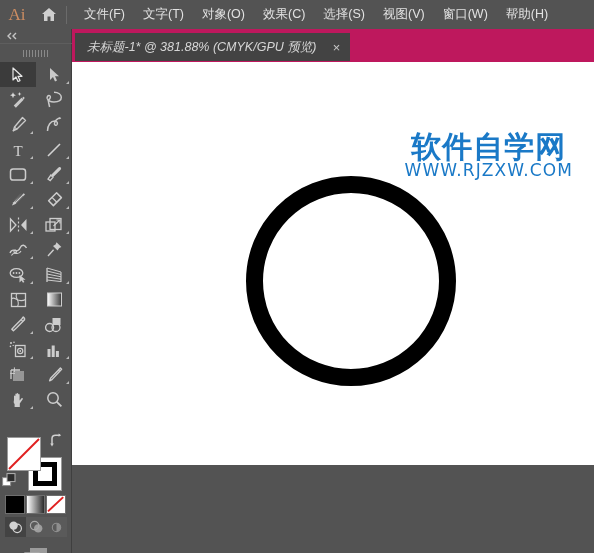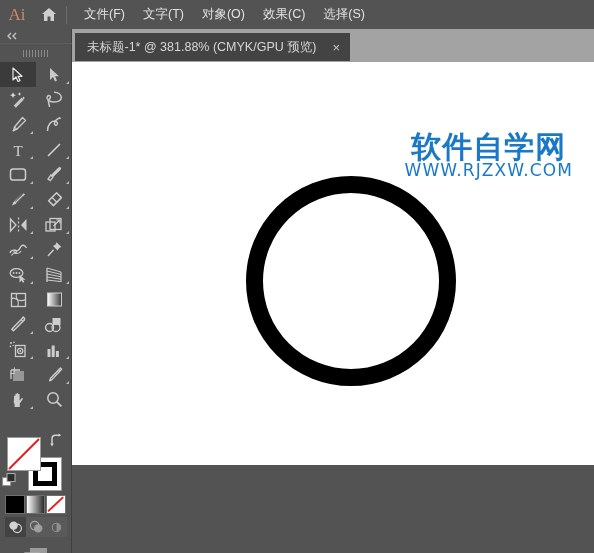--- a/index.html
+++ b/index.html
@@ -27,21 +27,22 @@
   .menu-sep{width:1px;height:18px;background:#6b6b6b;margin:0 8px 0 2px;}
   .menu-items{display:flex;}
   .menu-item{
     color:#e2e2e2;font-size:12.5px;padding:4px 9px 5px 9px;white-space:nowrap;
     line-height:14px;
   }
 
   
   .tabbar{
     position:absolute;left:72px;top:29px;width:522px;height:33px;
-    background:#a3a3a3;
+    background:#be185d;
+    font-style:italic;
   }
   .tab{
     position:absolute;left:3px;top:4px;height:28px;
     background:#434343;
     display:flex;align-items:center;
     padding:0 6px 0 12px;
     box-sizing:border-box;
   }
   .tab-title{color:#d6d6d6;font-size:12.5px;white-space:nowrap;line-height:13px;}
   .tab-close{
@@ -182,20 +183,23 @@
         <path d="M8 1 L15 7 L13 7 L13 14 L9.5 14 L9.5 9.5 L6.5 9.5 L6.5 14 L3 14 L3 7 L1 7 Z" fill="#cfcfcf"></path>
       </svg>
     </div>
     <div class="menu-sep"></div>
     <div class="menu-items">
       <div class="menu-item">文件(F)</div>
       <div class="menu-item">文字(T)</div>
       <div class="menu-item">对象(O)</div>
       <div class="menu-item">效果(C)</div>
       <div class="menu-item">选择(S)</div>
+      <div class="menu-item">视图(V)</div>
+      <div class="menu-item">窗口(W)</div>
+      <div class="menu-item">帮助(H)</div>
     </div>
   </div>
 
   <div class="tabbar">
     <div class="tab">
       <span class="tab-title">未标题-1* @ 381.88% (CMYK/GPU 预览)</span>
       <span class="tab-close">×</span>
     </div>
   </div>
 

